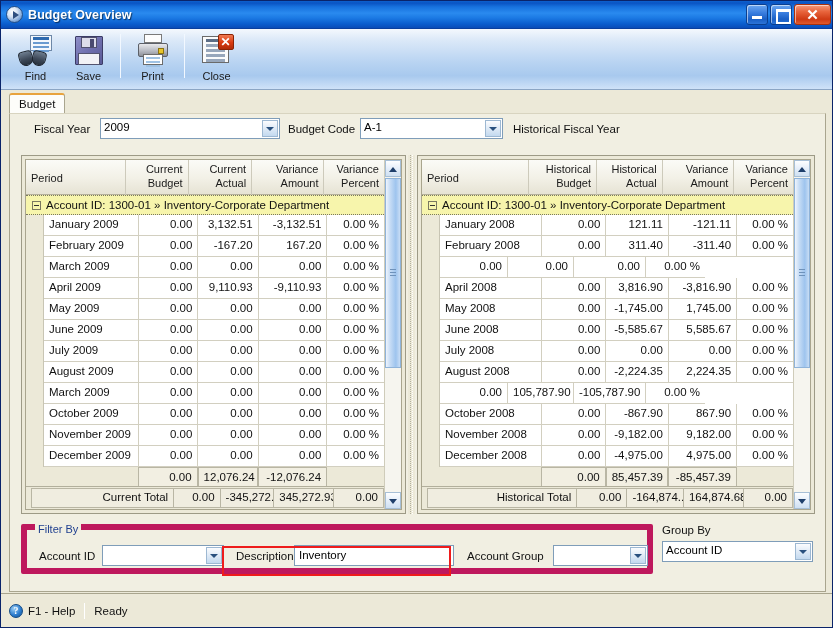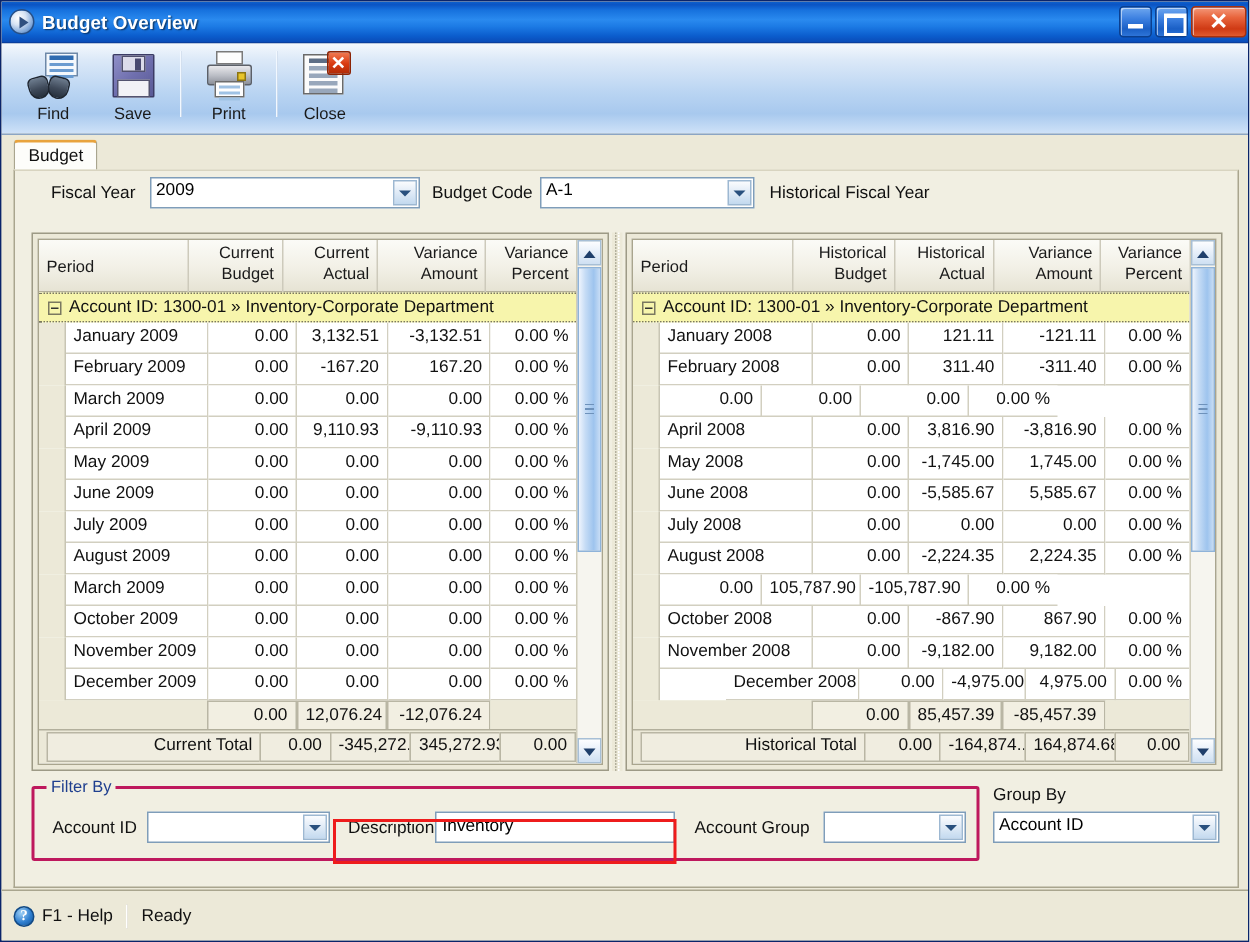--- a/index.html
+++ b/index.html
@@ -351,21 +351,21 @@
     content: ""; position: absolute; left: 2px; top: 0; bottom: 0; width: 1px;
     background: repeating-linear-gradient(to bottom, #b3b09c 0 1px, transparent 1px 2px);
   }
   .splitter::after {
     content: ""; position: absolute; left: 4px; top: 0; bottom: 0; width: 1px;
     background: repeating-linear-gradient(to bottom, #ffffff 0 1px, transparent 1px 2px);
   }
 
   
   .groupbox {
-    position: absolute; border: 2px solid #be185d;
+    position: absolute; border: 6px solid #be185d;
     border-radius: 2px;
   }
   .gb-title {
     position: absolute; top: -7px; left: 8px; padding: 0 3px;
     background: #f1efe2; font-size: 11px; color: #1f3f8f;
     font-family: "Liberation Sans", sans-serif;
   }
   .redbox {
     position: absolute; border: 2px solid #ee1c1c; background: transparent;
     pointer-events: none;
@@ -751,21 +751,21 @@
               <div class="row">
                 <div class="cell ind" style="width: 18px;"></div>
                 <div class="cell" style="width: 108px;">November 2008</div>
                 <div class="cell r" style="width: 68px;">0.00</div>
                 <div class="cell r" style="width: 66px;">-9,182.00</div>
                 <div class="cell r" style="width: 72px;">9,182.00</div>
                 <div class="cell r" style="width: 59px; border-right: none;">0.00 %</div>
               </div>
               <div class="row">
                 <div class="cell ind" style="width: 18px;"></div>
-                <div class="cell" style="width: 108px; margin-left: 44px;">December 2008</div>
+                <div class="cell" style="width: 108px;">December 2008</div>
                 <div class="cell r" style="width: 68px;">0.00</div>
                 <div class="cell r" style="width: 66px;">-4,975.00</div>
                 <div class="cell r" style="width: 72px;">4,975.00</div>
                 <div class="cell r" style="width: 59px; border-right: none;">0.00 %</div>
               </div>
               <div class="sumrow">
                 <div class="sumcell" style="width: 126px;"></div>
                 <div class="sumcell box" style="width: 68px;">0.00</div>
                 <div class="sumcell box" style="width: 66px;">85,457.39</div>
                 <div class="sumcell box" style="width: 72px;">-85,457.39</div>

